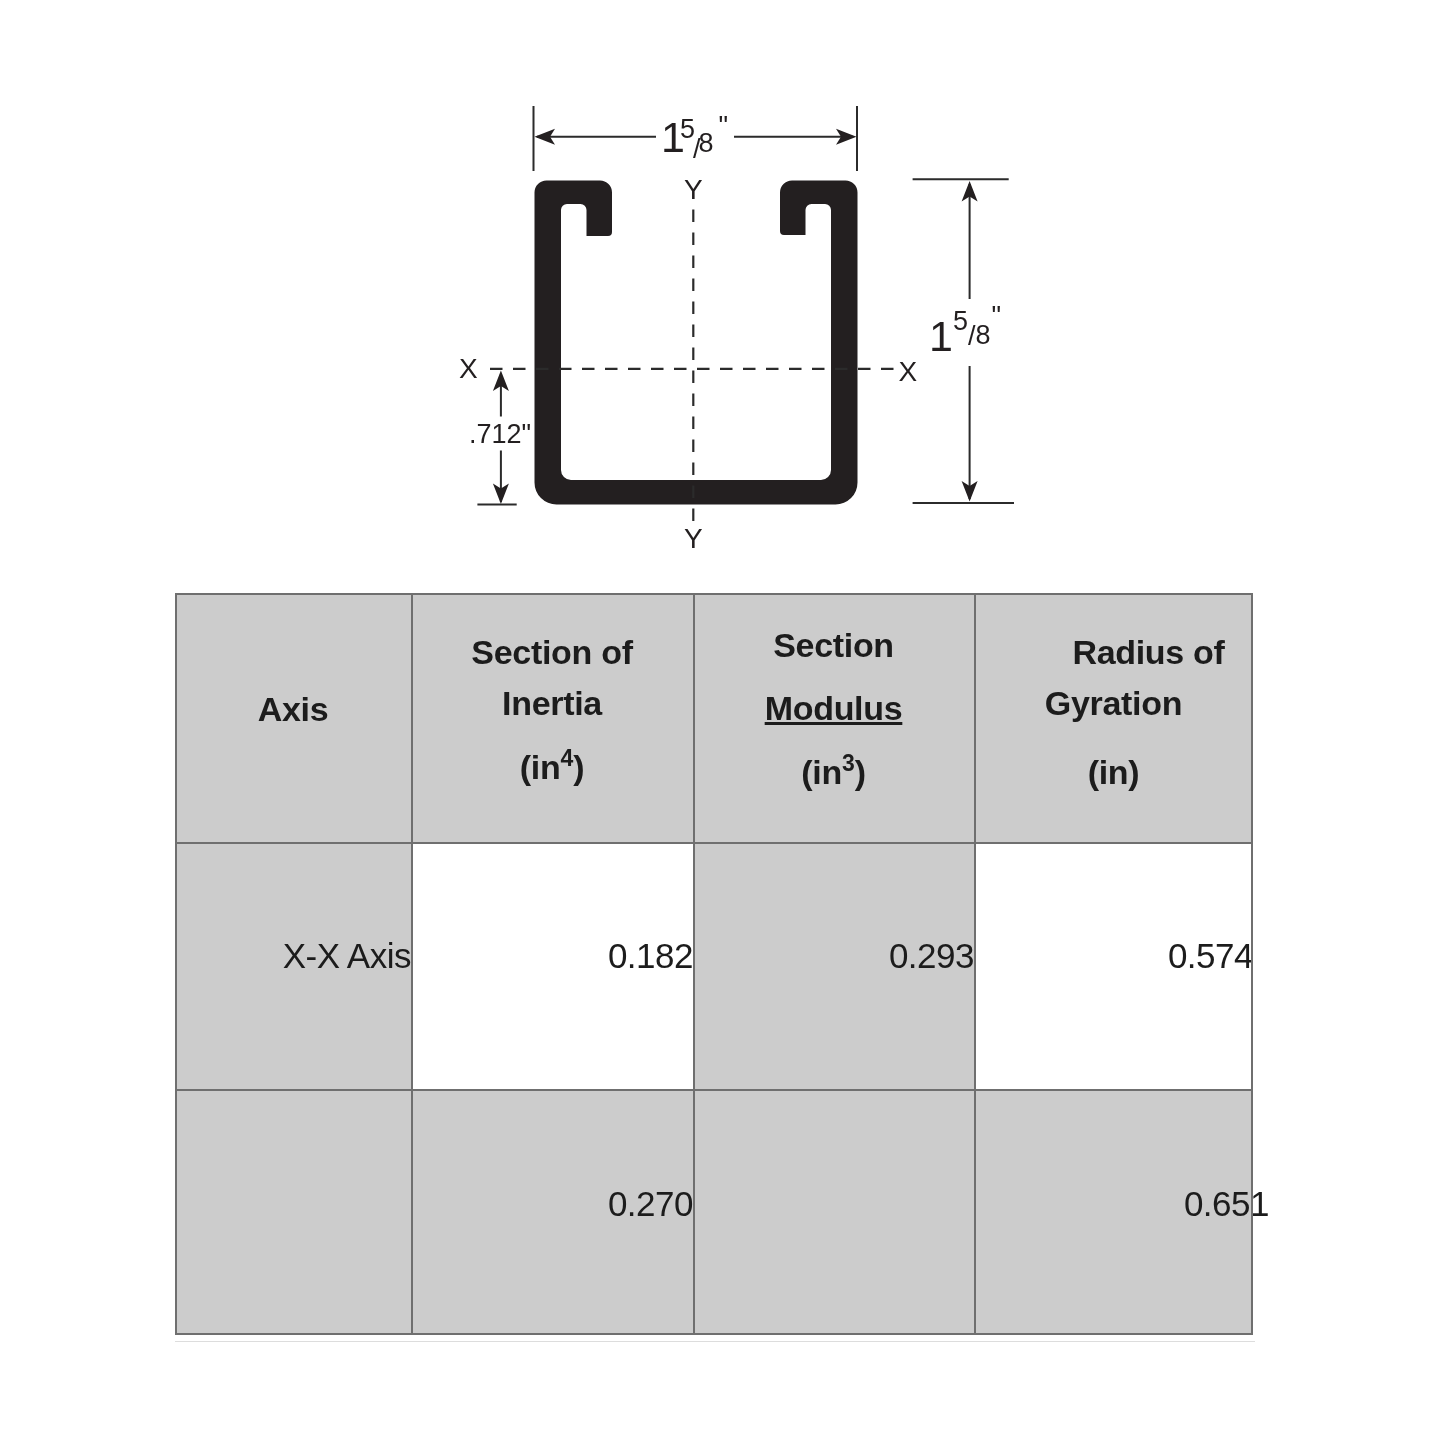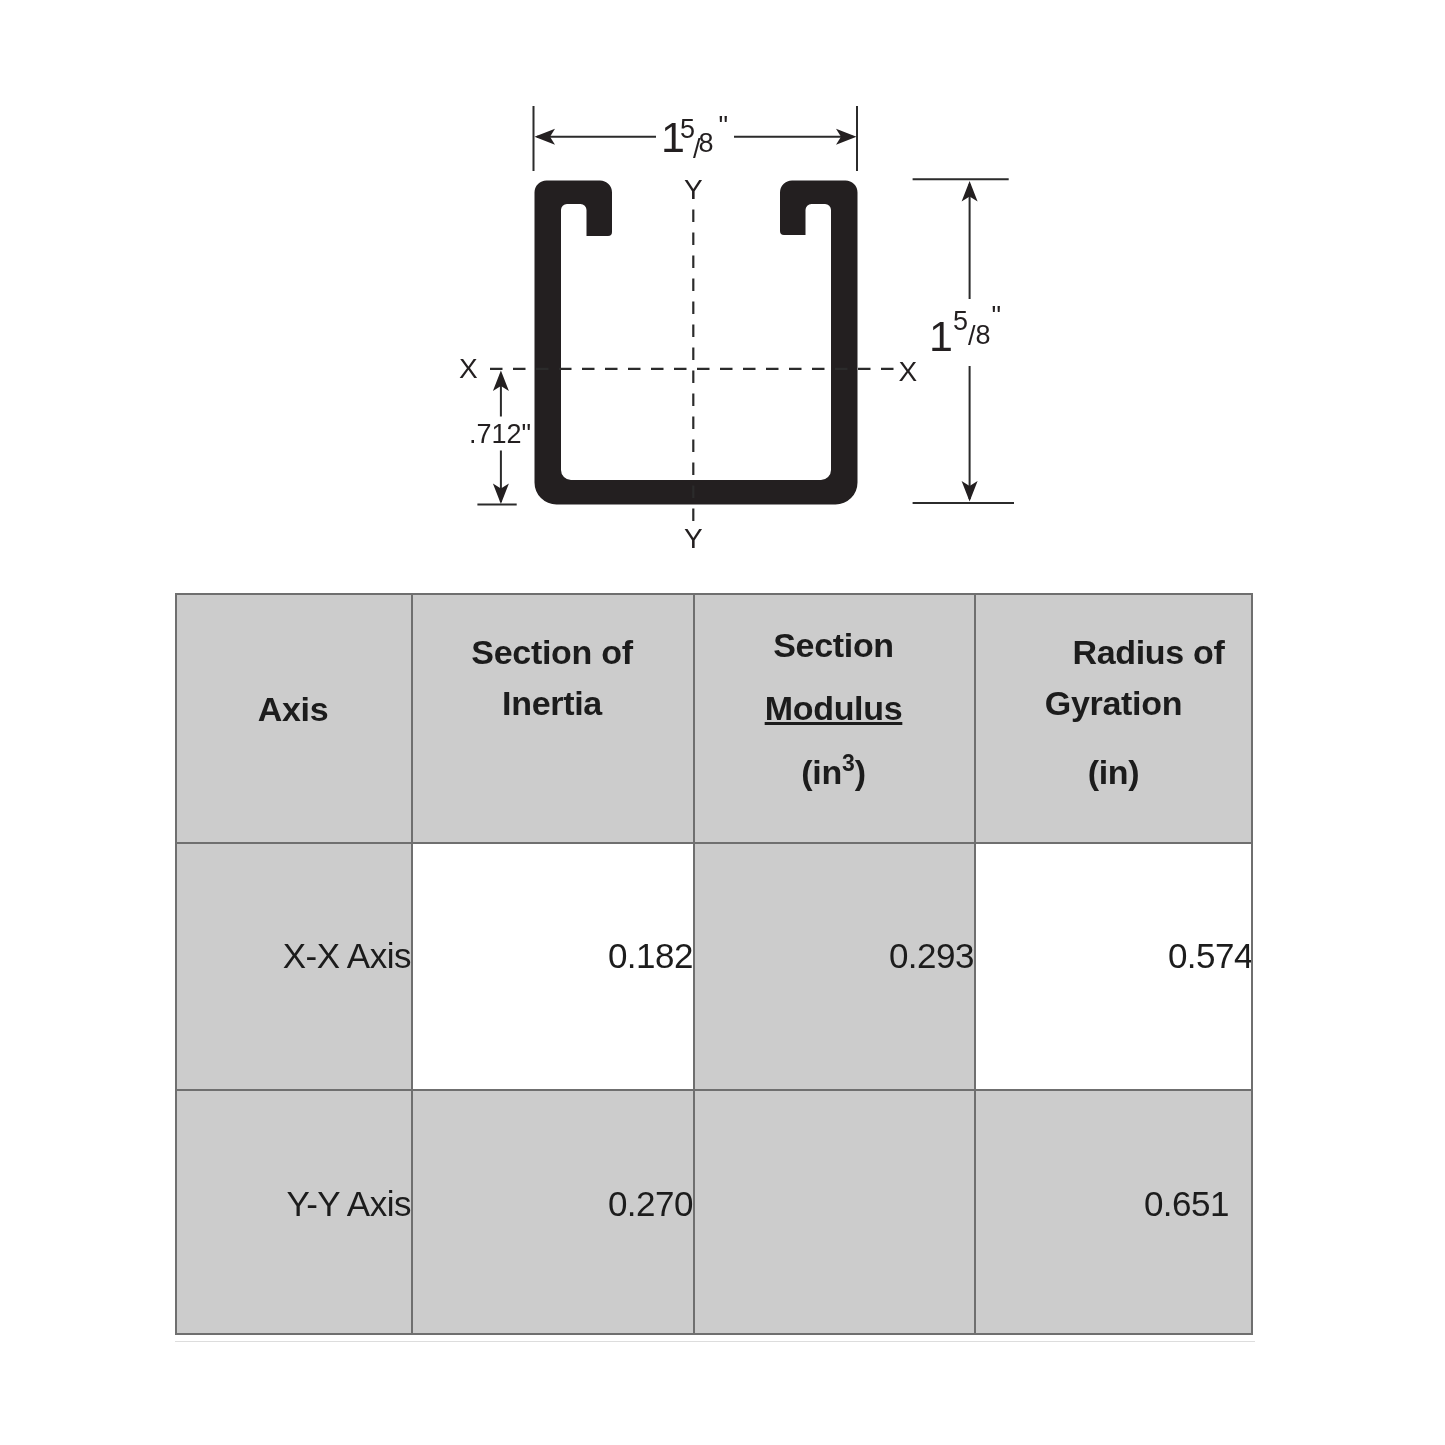--- a/index.html
+++ b/index.html
@@ -75,43 +75,43 @@
   <div style="position:absolute;left:0;top:249px;width:236px;height:247px;background:#cccccc;"></div>
 
   <div style="position:absolute;left:518px;top:249px;width:281px;height:247px;background:#cccccc;"></div>
 
   <div style="position:absolute;left:0;top:496px;width:1078px;height:246px;background:#cccccc;"></div>
 
   <div class="hl" style="left:0;top:95.9px;width:236px;">Axis</div>
 
   <div class="hl" style="left:236px;top:39.2px;width:282px;">Section of</div>
   <div class="hl" style="left:236px;top:89.9px;width:282px;">Inertia</div>
+  <div class="hl" style="left:236px;top:153.8px;width:282px;">(in<span class="sup">4</span>)</div>
 
   <div class="hl" style="left:518px;top:32px;width:281px;">Section</div>
   <div class="hl" style="left:518px;top:94.6px;width:281px;text-decoration:underline;">Modulus</div>
   <div class="hl" style="left:518px;top:159px;width:281px;">(in<span class="sup">3</span>)</div>
 
   <div class="hl" style="left:799px;top:38.5px;width:279px;padding-left:35px;">Radius of</div>
   <div class="hl" style="left:799px;top:89.9px;width:279px;">Gyration</div>
   <div class="hl" style="left:799px;top:159px;width:279px;">(in)</div>
 
   <div class="dl" style="left:0;top:342.9px;width:236px;">X-X Axis</div>
 
   <div class="dl" style="left:236px;top:342.9px;width:282px;">0.182</div>
 
   <div class="dl" style="left:518px;top:342.9px;width:281px;">0.293</div>
 
   <div class="dl" style="left:799px;top:342.9px;width:279px;">0.574</div>
 
-  <div class="dl" style="left:0;top:590.9px;width:236px;">Y-Y Axis</div>
 
   <div class="dl" style="left:236px;top:590.9px;width:282px;">0.270</div>
 
 
-  <div class="dl" style="left:799px;top:590.9px;width:255px;">0.651</div>
+  <div class="dl" style="left:799px;top:590.9px;width:255px;padding-left:40px;">0.651</div>
 
   <div class="gline" style="left:0;top:0;width:2px;height:742px;"></div>
 
   <div class="gline" style="left:236px;top:0;width:2px;height:742px;"></div>
 
   <div class="gline" style="left:518px;top:0;width:2px;height:742px;"></div>
 
   <div class="gline" style="left:799px;top:0;width:2px;height:742px;"></div>
 
   <div class="gline" style="left:1076px;top:0;width:2px;height:742px;"></div>

